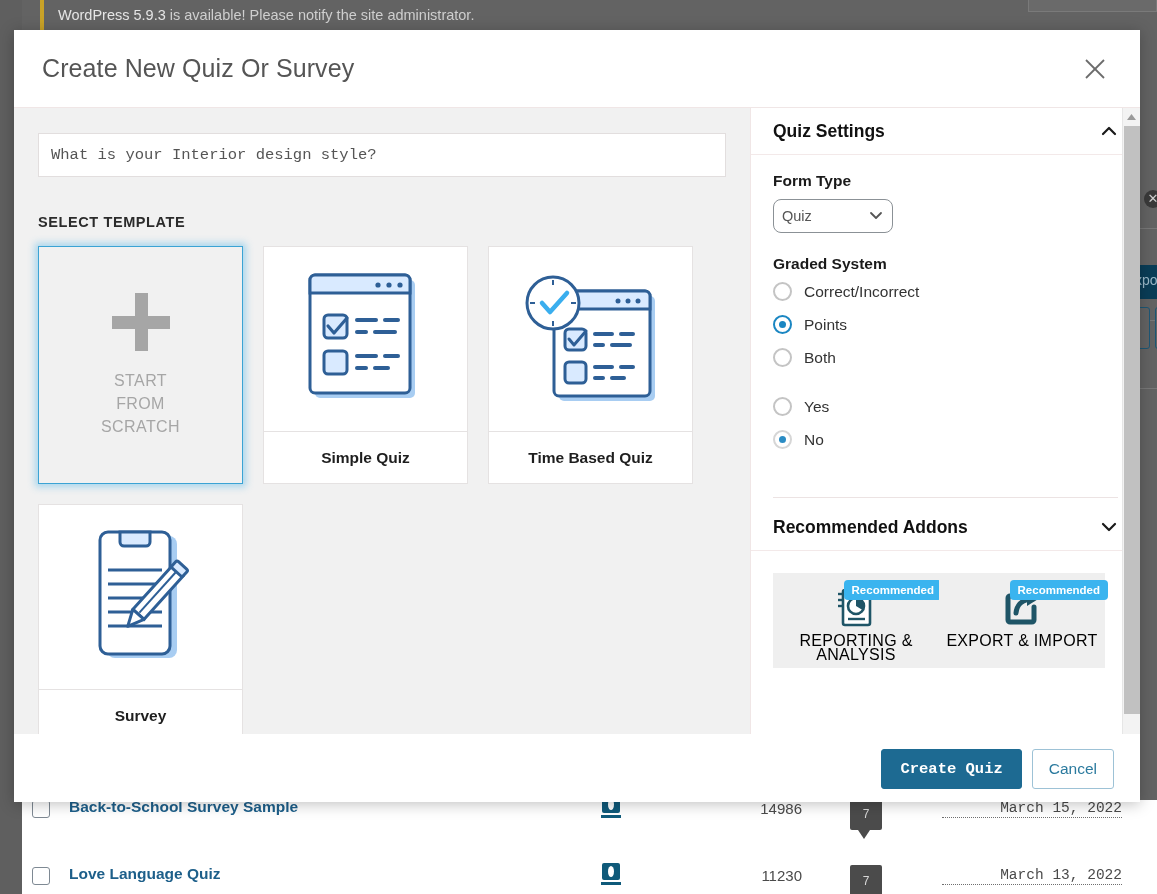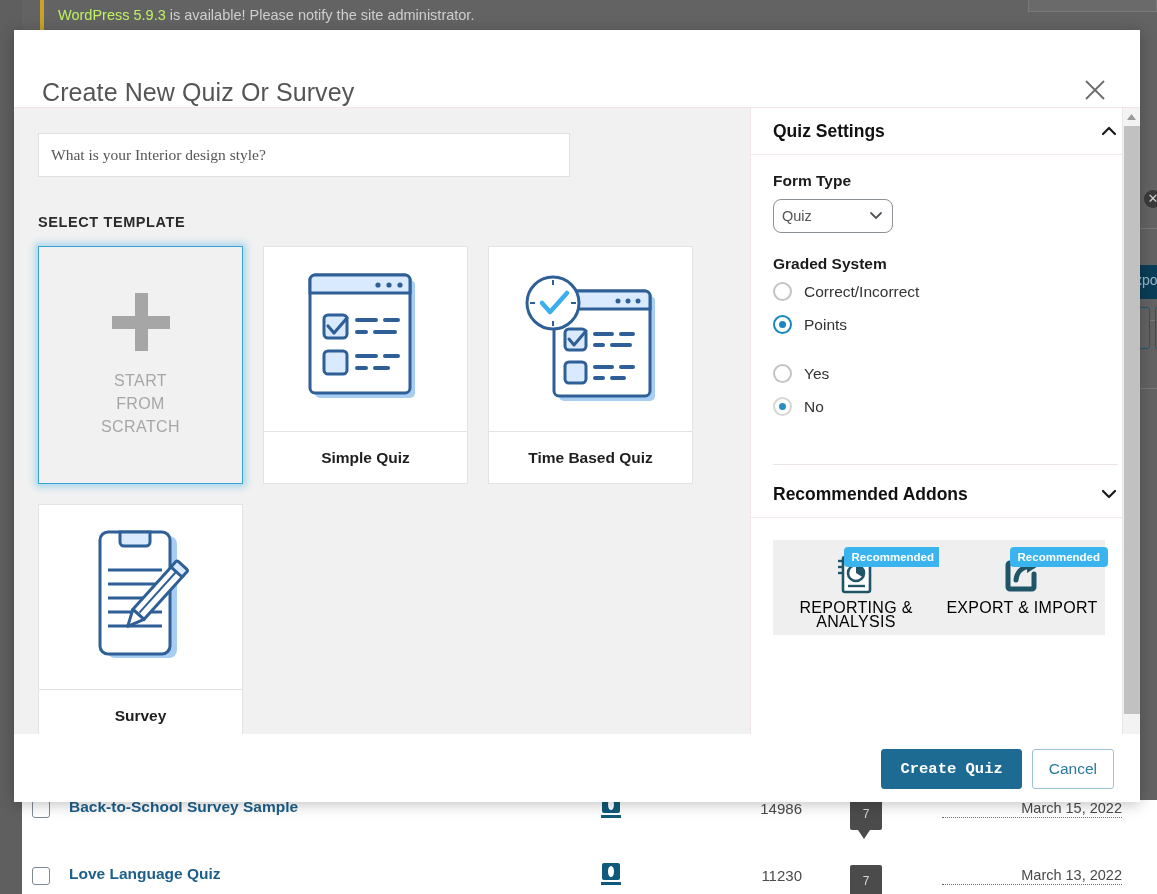--- a/index.html
+++ b/index.html
@@ -27,21 +27,21 @@
   .wp-notice {
     position: absolute; left: 40px; top: 0; width: 470px; height: 30px;
     border-left: 4px solid #c9a227;
     background: #636363;
     display: flex; align-items: center;
     padding-left: 14px;
   }
   .wp-notice-text {
     font-size: 14.5px; color: #cfcfcf; white-space: nowrap;
   }
-  .wp-notice-text .lnk { color: #bef264; }
+  .wp-notice-text .lnk { color: #e5e5e5; }
 
   .bg-topbox {
     position: absolute; left: 1028px; top: 0; width: 129px; height: 12px;
     border: 1px solid #7a7a7a; border-top: none; background: #6a6a6a;
   }
   .bg-panel {
     position: absolute; left: 1130px; top: 175px; width: 27px; height: 210px;
     background: #636363;
   }
   .bg-row-line { position: absolute; background: #787878; height: 1px; }
@@ -110,34 +110,34 @@
     color: #d8d8d8; font-size: 12px; text-align: center; line-height: 32px;
   }
   .lr-bubble::after {
     content: ""; position: absolute; left: 8px; top: 32px;
     border-left: 6px solid transparent; border-right: 6px solid transparent;
     border-top: 9px solid #4b4b4b;
   }
   .lr-date {
     position: absolute; left: 920px; top: 0px; width: 180px;
     text-align: right; font-size: 14.5px; color: #4a4a4a;
-    border-bottom: 1px dotted #6f6f6f; padding-bottom: 1px;
+    border-bottom: 1px dotted #6f6f6f; padding-bottom: 1px; font-family: Liberation Mono, monospace;
   }
 
   
   #modal {
     position: absolute; left: 14px; top: 30px;
     width: 1126px; height: 772px;
     background: #ffffff;
     box-shadow: 0 2px 14px rgba(0,0,0,0.25);
     display: flex; flex-direction: column;
   }
   .modal-header {
     height: 77px; flex: 0 0 77px;
-    display: flex; align-items: flex-end; justify-content: space-between;
+    display: flex; align-items: center; justify-content: space-between;
     padding: 0 28px 0 28px;
     background: #fff;
   }
   .modal-title {
     font-size: 25px; color: #555555; font-weight: normal;
     letter-spacing: 0.1px;
   }
   .close-btn {
     width: 34px; height: 34px; cursor: pointer;
     display: flex; align-items: center; justify-content: center;
@@ -150,25 +150,25 @@
     border-top: 1px solid #f0e6e6;
   }
 
   
   .left-pane {
     flex: 1 1 auto; background: #f1f1f1;
     padding: 25px 24px 0 24px;
     overflow: hidden; position: relative;
   }
   .title-input {
-    width: 532px; height: 44px;
+    width: 688px; height: 44px;
     border: 1px solid #e2dede; background: #fff;
     font-size: 15.5px; color: #555;
     padding: 0 12px;
-    font-family: Liberation Serif, serif;
+    font-family: Liberation Mono, monospace;
     outline: none;
   }
   .title-input::placeholder { color: #585858; }
   .section-label {
     margin-top: 37px;
     font-size: 14.5px; font-weight: bold; color: #2b2b2b;
     letter-spacing: 0.6px;
   }
   .template-grid {
     margin-top: 16px;
@@ -512,20 +512,24 @@
         <div class="field-label">Graded System</div>
 
         <div class="radio-row">
           <span class="radio"></span>
           <span class="radio-label">Correct/Incorrect</span>
         </div>
         <div class="radio-row">
           <span class="radio on-strong"></span>
           <span class="radio-label">Points</span>
         </div>
+        <div class="radio-row">
+          <span class="radio"></span>
+          <span class="radio-label">Both</span>
+        </div>
 
         <div class="group-gap"></div>
 
         <div class="radio-row">
           <span class="radio"></span>
           <span class="radio-label">Yes</span>
         </div>
         <div class="radio-row">
           <span class="radio on-light"></span>
           <span class="radio-label">No</span>

